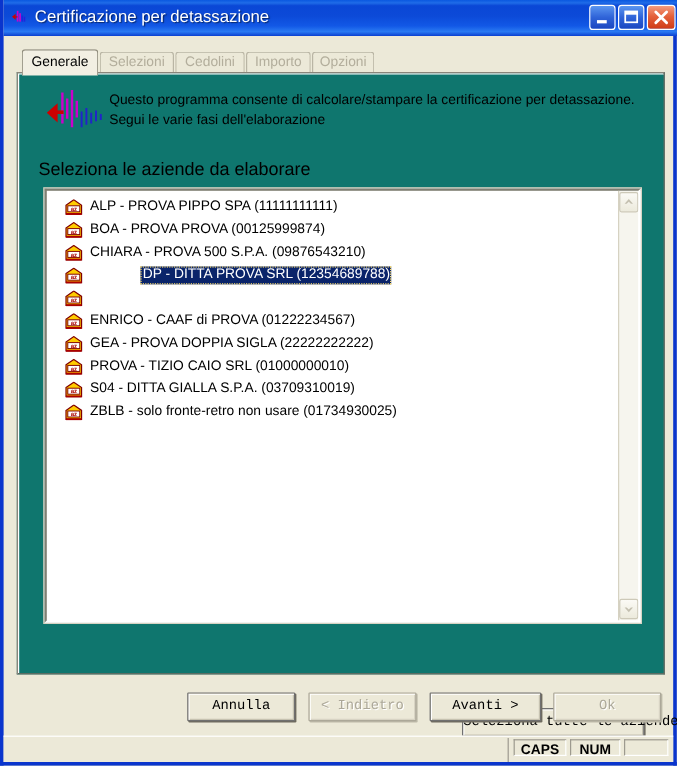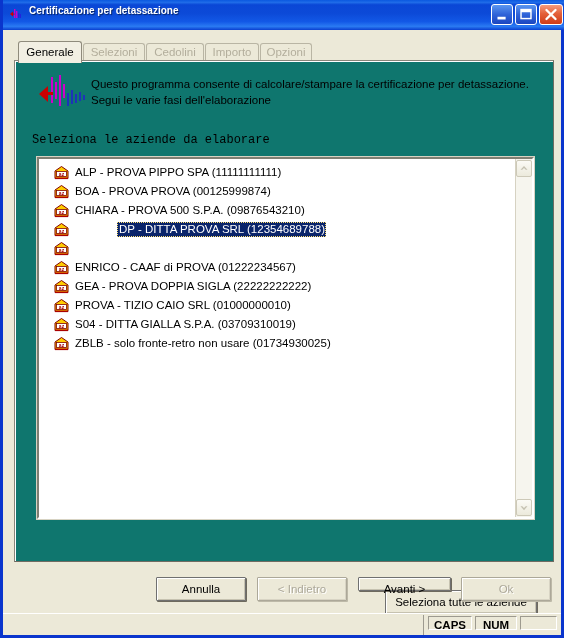--- a/index.html
+++ b/index.html
@@ -33,22 +33,22 @@
       #0c4ad8 45%, #1258e6 72%, #2a7af2 88%, #0a3fd0 100%);
     overflow: hidden;
   }
   #title-icon {
     position: absolute; left: 6px; top: 7px;
     width: 16px; height: 16px;
   }
   #title-text {
     position: absolute; left: 26px; top: 5px;
     color: #ffffff;
-    font-size: 10px;
-    font-weight: bold;
+    font-size: 14px;
+    font-weight: normal;
     letter-spacing: 0px;
     text-shadow: 1px 1px 1px rgba(0,0,0,0.55);
     white-space: nowrap;
     text-align: center;
   }
   .tb-btn {
     position: absolute; top: 4px;
     width: 22px; height: 21px;
     box-sizing: border-box;
     border: 1px solid #ffffff;
@@ -112,23 +112,22 @@
     position: absolute; left: 76px; top: 15px;
     width: 450px;
     font-size: 11.5px;
     color: #000000;
     line-height: 16px;
   }
   #hero-text div { white-space: nowrap; }
 
   #list-label {
     position: absolute; left: 17px; top: 72px;
-    font-size: 12px; color: #000000;
+    font-size: 15px; color: #000000;
     white-space: nowrap;
-    font-family: Liberation Mono, monospace;
   }
 
   
   #listbox {
     position: absolute; left: 22px; top: 96px;
     width: 497px; height: 362px;
     box-sizing: border-box;
     background: #ffffff;
     border: 2px solid;
     border-color: #7f7f73 #ffffff #ffffff #7f7f73;
@@ -196,36 +195,37 @@
     border-radius: 1px;
     font-size: 11.5px;
     color: #000000;
     text-align: center;
     white-space: nowrap;
     cursor: default;
     box-shadow:
       1px 1px 0 0 #6e6a5e,
       inset 1px 1px 0 0 #ffffff,
       inset -1px -1px 0 0 #c6c2b0;
+    font-family: Liberation Mono, monospace;
   }
   .btn.disabled {
     color: #aca899;
     border-color: #aca899;
     text-shadow: 1px 1px 0 #ffffff;
     box-shadow:
       1px 1px 0 0 #bdb9a8,
       inset 1px 1px 0 0 #ffffff,
       inset -1px -1px 0 0 #d8d4c4;
   }
 
   #btn-select-all { left: 370px; top: 529px; width: 152px; height: 24px; line-height: 22px; }
 
   #btn-annulla  { left: 153px; top: 577px; width: 90px; height: 24px; line-height: 22px; }
   #btn-indietro { left: 254px; top: 577px; width: 90px; height: 24px; line-height: 22px; }
-  #btn-avanti   { left: 355px; top: 577px; width: 93px; height: 14px; line-height: 22px; }
+  #btn-avanti   { left: 355px; top: 577px; width: 93px; height: 24px; line-height: 22px; }
   #btn-ok       { left: 458px; top: 577px; width: 90px; height: 24px; line-height: 22px; }
 
   
   #statusbar {
     position: absolute; left: 0px; bottom: 0px;
     width: 558px; height: 22px;
     box-sizing: border-box;
     background: #ece9d8;
     border-top: 1px solid #ffffff;
   }

